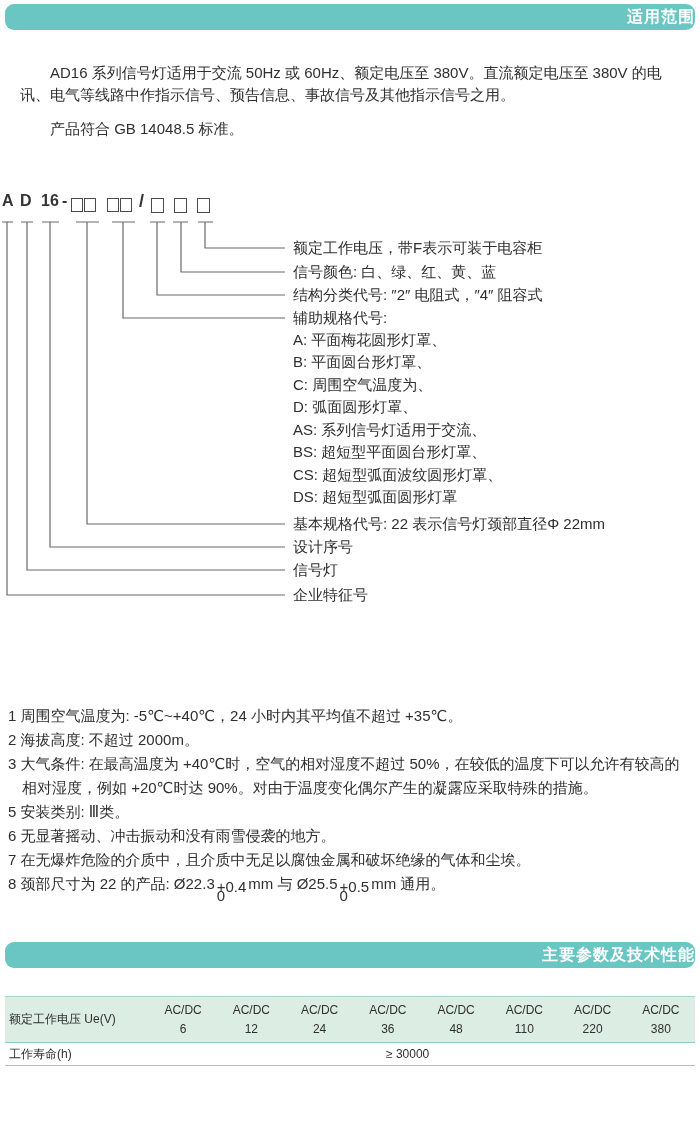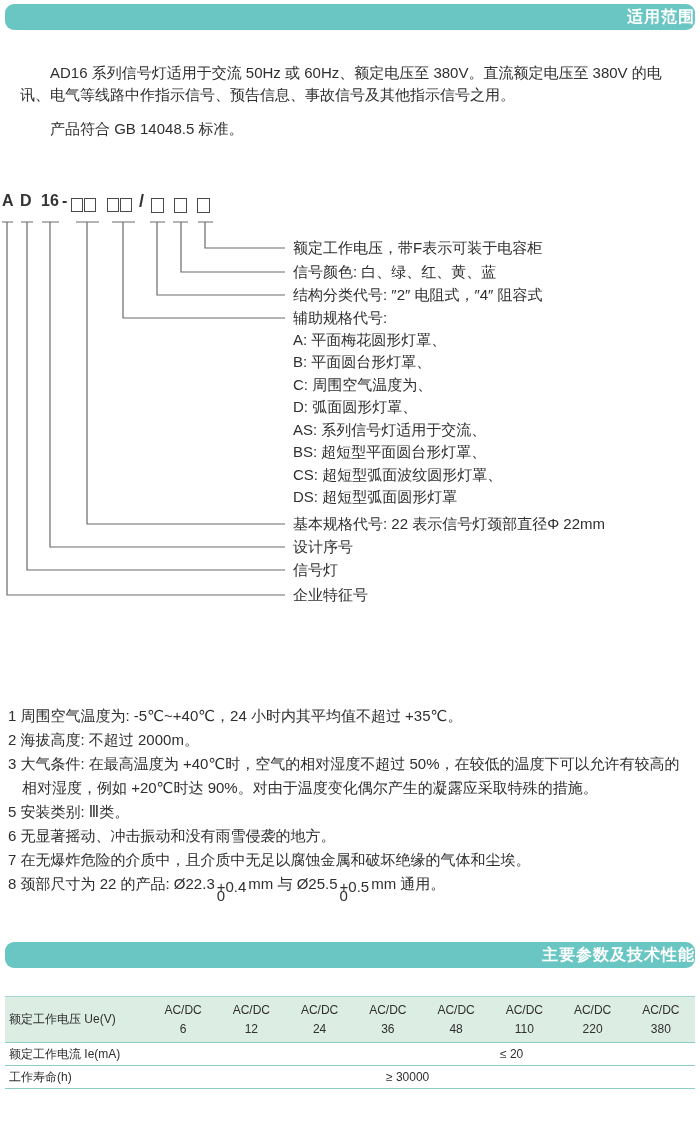--- a/index.html
+++ b/index.html
@@ -159,23 +159,19 @@
           <div>AC/DC</div>
           <div>220</div>
         </div>
         <div class="t-col">
           <div>AC/DC</div>
           <div>380</div>
         </div>
       </div>
     </div>
 
-    <div class="trow r2">
-      <span class="t-label">额定工作电流 Ie(mA)</span>
-      <span class="t-val v-mid">≤ 20</span>
-    </div>
     <div class="trow r4">
       <span class="t-label">工作寿命(h)</span>
       <span class="t-val v-left">≥ 30000</span>
     </div>
   </div>
 
 </div>
 
 </body></html>

